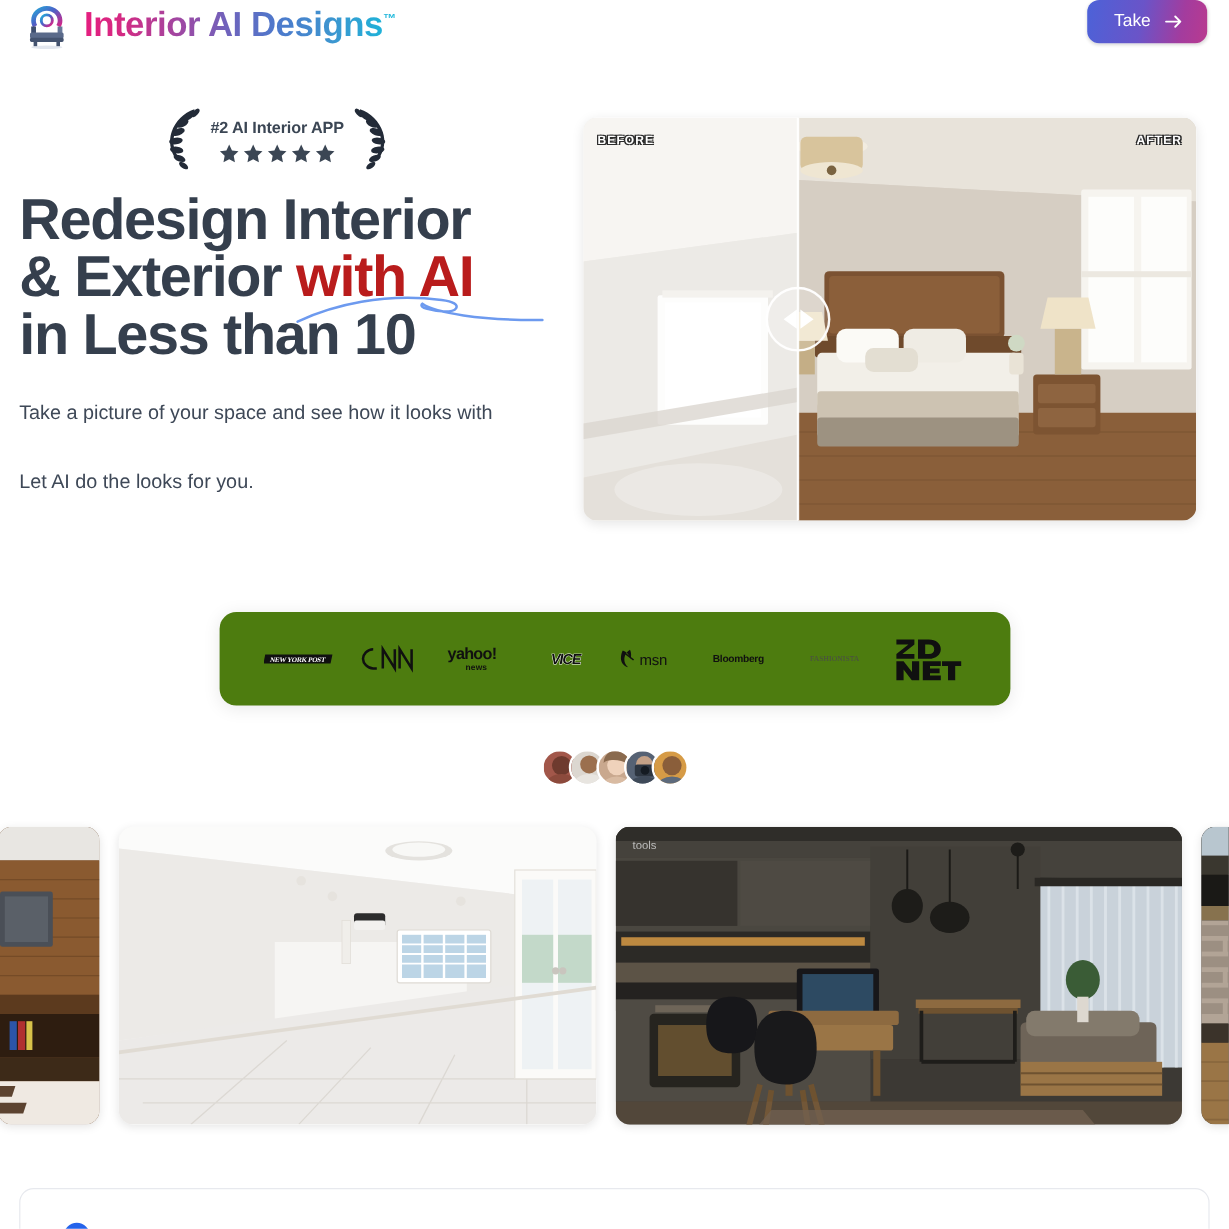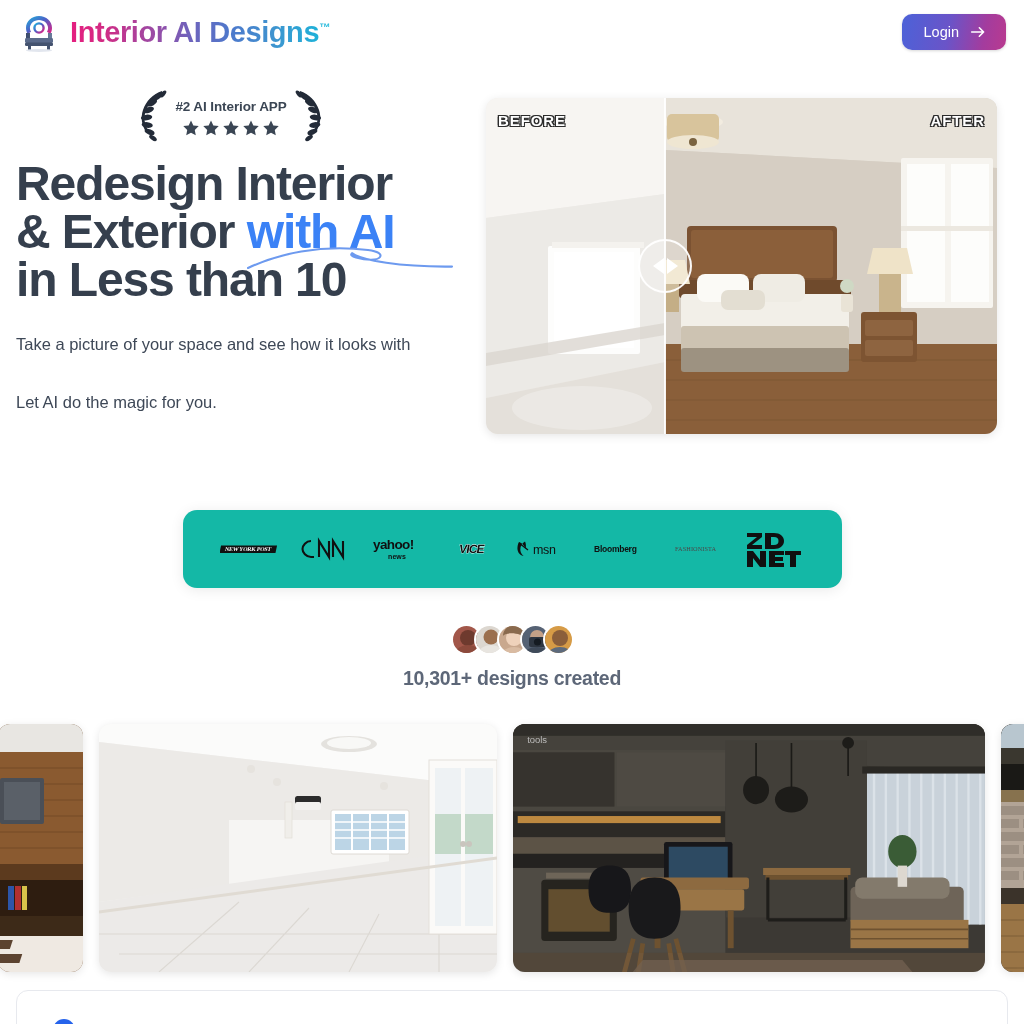--- a/index.html
+++ b/index.html
@@ -7,21 +7,21 @@
     width: 1024px; height: 1024px;
     background: #ffffff;
     font-family: "Liberation Sans", sans-serif;
     overflow: hidden;
   }
   .page { position: relative; width: 1024px; height: 1024px; }
 
   
   .header {
     height: 64px; width: 100%;
-    display: flex; align-items: center;
+    display: flex; align-items: flex-start;
     padding: 0 18px;
   }
   .logo-group { display: flex; align-items: center; gap: 10px; }
   .logo-mark {
     width: 42px; height: 42px; position: relative; flex: 0 0 auto;
   }
   .logo-wordmark {
     font-size: 29px; font-weight: bold; letter-spacing: -0.4px;
     background: linear-gradient(90deg, #e51e7f 0%, #d42a83 12%, #9b4aa5 32%, #6f63bc 46%, #4d79cc 62%, #3f93cf 78%, #17b9db 100%);
     -webkit-background-clip: text; background-clip: text;
@@ -58,42 +58,42 @@
     margin-bottom: 5px;
   }
   .stars { display: flex; gap: 2px; justify-content: center; }
   .star { width: 18px; height: 18px; display: block; }
 
   h1.headline {
     font-size: 48px; line-height: 48px; font-weight: bold;
     color: #353f4d; letter-spacing: -1.1px;
     margin: 0 0 26px 0; position: relative;
   }
-  h1.headline .hl { color: #3b82f6; }
+  h1.headline .hl { color: #b91c1c; }
   .swoosh {
     position: absolute; left: 228px; top: 78px; width: 210px; height: 42px;
     pointer-events: none;
   }
   p.sub {
     font-size: 16.5px; line-height: 29px; color: #3e4857;
     max-width: 448px;
   }
 
   
   .ba {
     position: relative; width: 511px; height: 336px;
     margin-top: 34px; border-radius: 12px; overflow: hidden;
     box-shadow: 0 2px 10px rgba(0,0,0,.10);
     flex: 0 0 auto;
   }
   .ba-half { position: absolute; top: 0; height: 100%; overflow: hidden; }
   .ba-before { left: 0; width: 179px; }
   .ba-after { left: 179px; width: 332px; }
   .ba-label {
-    position: absolute; top: 14px; font-size: 15px; font-weight: bold;
+    position: absolute; top: 14px; font-size: 10px; font-weight: bold;
     color: #fff; letter-spacing: 0.9px; z-index: 6;
     text-shadow: 1.2px 1.2px 0 #2c2c2c, -1.2px 1.2px 0 #2c2c2c, 1.2px -1.2px 0 #2c2c2c, -1.2px -1.2px 0 #2c2c2c;
   }
   .ba-label.before { left: 12px; }
   .ba-label.after { right: 12px; }
   .ba-divider {
     position: absolute; left: 178px; top: 0; width: 2px; height: 100%;
     background: rgba(255,255,255,.93); z-index: 5;
   }
   .ba-handle {
@@ -105,21 +105,21 @@
     display: flex; align-items: center; justify-content: center; gap: 3px;
     z-index: 7; cursor: ew-resize;
   }
   .tri { width: 0; height: 0; border-top: 8px solid transparent; border-bottom: 8px solid transparent; }
   .tri.l { border-right: 11px solid #fff; }
   .tri.r { border-left: 11px solid #fff; }
 
   
   .press-wrap { display: flex; justify-content: center; margin-top: 76px; }
   .press {
-    width: 659px; height: 78px; background: #14b8a6; border-radius: 14px;
+    width: 659px; height: 78px; background: #4d7c0f; border-radius: 14px;
     box-shadow: 0 2px 14px rgba(0,0,0,.085);
     display: flex; align-items: center; justify-content: space-around;
     padding: 0 28px;
   }
   .press-item { display: flex; align-items: center; justify-content: center; color: #101010; }
 
   
   .proof { margin-top: 36px; text-align: center; }
   .avatars { display: flex; justify-content: center; }
   .avatar {
@@ -190,21 +190,21 @@
           <rect x="7" y="31.5" width="28" height="3.4" rx="1.2" fill="#44536f"></rect>
           <rect x="10" y="35" width="3" height="3.6" fill="#44536f"></rect>
           <rect x="29" y="35" width="3" height="3.6" fill="#44536f"></rect>
           <ellipse cx="21" cy="39.4" rx="13" ry="1.5" fill="#cfd6e3" opacity=".6"></ellipse>
         </svg>
       </div>
       <div class="logo-wordmark"><span>Interior AI Designs</span><span class="logo-tm">™</span></div>
     </div>
     <div class="header-spacer"></div>
     <button class="login-btn">
-      <span>Login</span>
+      <span>Take</span>
       <span class="login-arrow">
         <svg viewBox="0 0 20 16" width="17" height="14">
           <path d="M2 8h14M11 3l5 5-5 5" fill="none" stroke="#fff" stroke-width="1.9" stroke-linecap="round" stroke-linejoin="round"></path>
         </svg>
       </span>
     </button>
   </div>
 
   <div class="hero">
     <div class="hero-left">
@@ -269,21 +269,21 @@
         <span class="swoosh">
           <svg viewBox="0 0 210 42" width="210" height="42">
             <path d="M4 30C34 16 76 6 124 12c10 1.3 14 4 12 7-2.5 3.8-14 3.2-24 .4-4-1.1-6-2.6-4-4.2 10 7.2 48 14 100 13.4" fill="none" stroke="#6d9aef" stroke-width="2.1" stroke-linecap="round"></path>
           </svg>
         </span>
       </h1>
 
       <p class="sub">
         <span>Take a picture of your space and see how it looks with</span><br>
         <br>
-        <span>Let AI do the magic for you.</span>
+        <span>Let AI do the looks for you.</span>
       </p>
     </div>
 
     <div class="ba">
 
       <div class="ba-half ba-before">
         <svg class="scene" viewBox="0 0 179 336" preserveAspectRatio="xMidYMid slice">
           <rect width="179" height="336" fill="#efece8"></rect>
           <path d="M0 0h179v96L0 120z" fill="#f7f5f2"></path>
           <path d="M0 120l179-24v168L0 300z" fill="#eceae6"></path>
@@ -457,21 +457,20 @@
           </svg>
       </div>
       <div class="avatar">
         <svg viewBox="0 0 31 31" width="31" height="31">
             <rect width="31" height="31" fill="#d69b46"></rect>
             <circle cx="15" cy="12" r="8" fill="#8a5e3a"></circle>
             <ellipse cx="15" cy="29" rx="12" ry="8" fill="#5d6a7c"></ellipse>
           </svg>
       </div>
     </div>
-    <div class="designs-count">10,301+ designs created</div>
   </div>
 
   <div class="carousel">
 
     <div class="card edge-l">
       <svg class="scene" viewBox="0 0 85 248" preserveAspectRatio="xMidYMid slice">
         <rect width="85" height="248" fill="#6b4526"></rect>
         <path d="M0 0h85v28H0z" fill="#e8e6e2"></path>
         <g fill="#8a5a30">
           <rect y="28" width="85" height="112"></rect>

